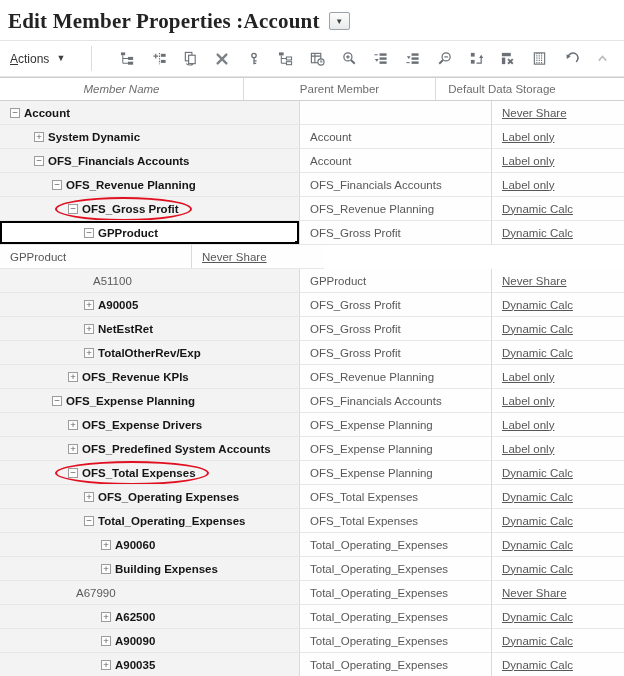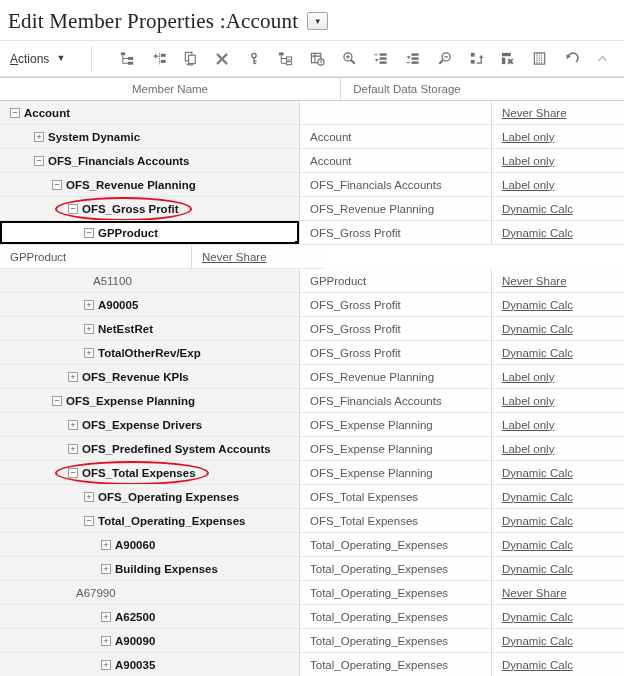--- a/index.html
+++ b/index.html
@@ -1,20 +1,20 @@
 <!DOCTYPE html>
 <html><head>
 <meta charset="utf-8">
 <style>
   html,body{margin:0;padding:0;background:#fff;}
   .app{position:relative;width:624px;height:676px;overflow:hidden;background:#fff;
        font-family:"Liberation Sans",sans-serif;-webkit-font-smoothing:antialiased;}
 
   
-  .titlebar{height:40px;display:flex;align-items:center;gap:9px;padding:2px 0 0 8px;box-sizing:border-box;}
+  .titlebar{height:40px;display:flex;align-items:center;gap:9px;padding:2px 0 0 8px;box-sizing:border-box;font-weight:bold;}
   .title{font-family:"Liberation Serif",serif;font-size:21px;color:#232323;letter-spacing:.2px;}
   .title-dd{width:21px;height:18px;box-sizing:border-box;border:1px solid #9aa2aa;border-radius:2px;
             background:linear-gradient(#fdfdfd,#e8eaeb);display:flex;align-items:center;justify-content:center;
             font-size:8px;color:#3c3c3c;cursor:pointer;}
 
   
   .toolbar{height:37px;box-sizing:border-box;border-top:1px solid #e4e4e4;border-bottom:1px solid #e4e4e4;
            display:flex;align-items:center;padding:0 8px 0 10px;gap:12px;}
   .actions-btn{display:flex;align-items:center;gap:7px;font-size:12px;color:#333;cursor:pointer;white-space:nowrap;}
   .actions-label{display:inline-block;}
@@ -24,21 +24,21 @@
   .tb-icons{flex:1;display:flex;align-items:center;justify-content:space-between;padding-right:2px;}
   .tbtn{width:22px;height:26px;display:flex;align-items:center;justify-content:center;cursor:pointer;border-radius:2px;}
   .tbtn svg{display:block;}
 
   
   .grid{border-top:1px solid #cfcfcf;}
   .grid-header{display:flex;height:23px;box-sizing:border-box;border-bottom:1px solid #d0d0d0;background:#fff;}
   .hcell{box-sizing:border-box;display:flex;align-items:center;justify-content:center;
          font-size:11.5px;color:#6e6e6e;border-right:1px solid #dadada;}
   .hcell:last-child{border-right:none;}
-  .col0{width:341px;} .col1{width:192px;} .col2{width:132px;}
+  .col0{width:244px;font-style:italic;} .col1{width:192px;} .col2{width:132px;}
 
   .row{display:flex;height:24px;box-sizing:border-box;}
   .cell{box-sizing:border-box;height:24px;display:flex;align-items:center;border-right:1px solid #dadada;
         border-bottom:1px solid #e7e7e7;font-size:11.5px;color:#575757;overflow:hidden;white-space:nowrap;}
   .cell.member{width:300px;background:#f3f3f3;position:relative;}
   .cell.parent{width:192px;background:#fefefe;padding-left:10px;}
   .cell.storage{width:132px;background:#fefefe;padding-left:10px;border-right:none;text-decoration:underline;}
 
   .label-wrap{position:relative;display:inline-flex;align-items:center;gap:4px;}
   .tog{width:10px;height:10px;box-sizing:border-box;border:1px solid #9c9c9c;background:#fcfcfc;color:#5c5c5c;
@@ -210,20 +210,21 @@
         <svg width="15" height="15" viewBox="0 0 16 16">
             <path d="M4 10.2 L8 5.8 L12 10.2" fill="none" stroke="#babdc1" stroke-width="1.8"></path>
           </svg>
       </span>
     </span>
   </div>
 
   <div class="grid">
     <div class="grid-header">
       <div class="hcell col0">Member Name</div>
+      <div class="hcell col1">Parent Member</div>
       <div class="hcell col2">Default Data Storage</div>
     </div>
     <div>
         <div class="row">
           <div class="cell member">
             <span class="label-wrap" style="margin-left: 10px;">
               <span class="tog">−</span>
               <span class="lab b">Account</span>
             </span>
           </div>

